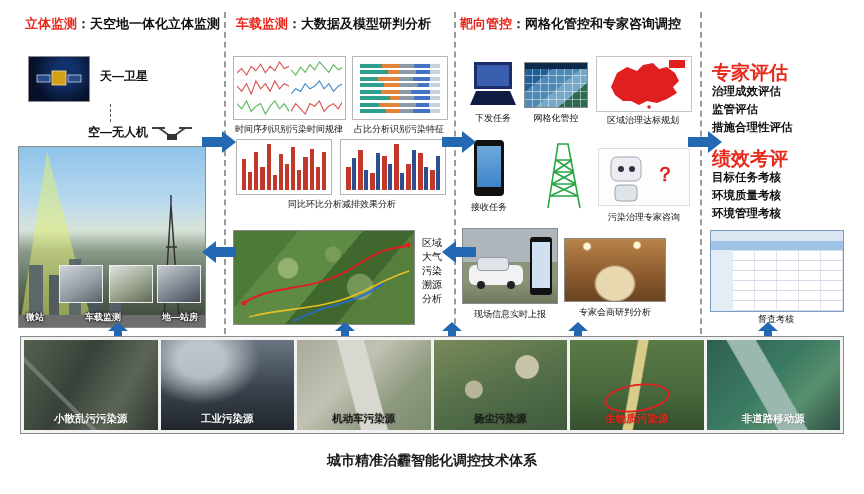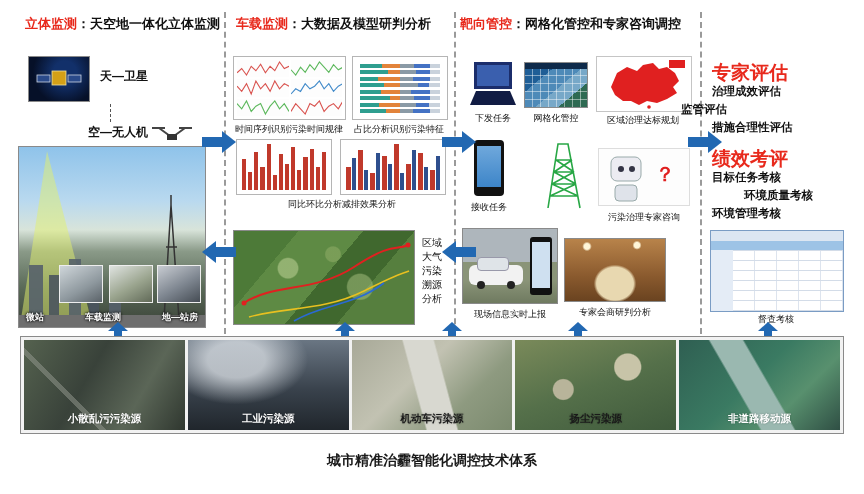--- a/index.html
+++ b/index.html
@@ -379,25 +379,25 @@
       <div class="abs" style="left:2px;right:2px;top:5px;bottom:7px;background:#cfe0f0;"></div>
     </div>
   </div>
   <div class="abs cap" style="left:458px;top:308px;width:104px;">现场信息实时上报</div>
 
   <div class="abs img meeting" style="left:564px;top:238px;width:102px;height:64px;"></div>
   <div class="abs cap" style="left:562px;top:306px;width:106px;">专家会商研判分析</div>
 
   <div class="abs eval-title" style="left:712px;top:60px;">专家评估</div>
   <div class="abs eval-item" style="left:712px;top:84px;">治理成效评估</div>
-  <div class="abs eval-item" style="left:681px;top:102px;font-family:Liberation Mono, monospace;">监管评估</div>
+  <div class="abs eval-item" style="left:712px;top:102px;font-family:Liberation Mono, monospace;">监管评估</div>
   <div class="abs eval-item" style="left:712px;top:120px;">措施合理性评估</div>
   <div class="abs eval-title" style="left:712px;top:146px;">绩效考评</div>
   <div class="abs eval-item" style="left:712px;top:170px;">目标任务考核</div>
-  <div class="abs eval-item" style="left:744px;top:188px;">环境质量考核</div>
+  <div class="abs eval-item" style="left:712px;top:188px;">环境质量考核</div>
   <div class="abs eval-item" style="left:712px;top:206px;">环境管理考核</div>
   <div class="abs sheet" style="left:710px;top:230px;width:132px;height:80px;"></div>
   <div class="abs cap" style="left:710px;top:313px;width:132px;">督查考核</div>
 
   <div class="abs arrow-r" style="left:202px;top:131px;">
       <span class="sh"></span>
       <span class="hd"></span>
     </div>
   <div class="abs arrow-r" style="left:442px;top:131px;">
       <span class="sh"></span>
@@ -447,20 +447,24 @@
     </div>
     <div class="srcCell c2">
       <span class="lbl" style="color: rgb(255, 255, 255);">工业污染源</span>
     </div>
     <div class="srcCell c3">
       <span class="lbl" style="color: rgb(26, 26, 26);">机动车污染源</span>
     </div>
     <div class="srcCell c4">
       <span class="lbl" style="color: rgb(26, 26, 26);">扬尘污染源</span>
     </div>
+    <div class="srcCell c5">
+      <span class="redEllipse"></span>
+      <span class="lbl" style="color: rgb(232, 41, 28);">生物质污染源</span>
+    </div>
     <div class="srcCell c6">
       <span class="lbl" style="color: rgb(255, 255, 255);">非道路移动源</span>
     </div>
   </div>
 
   <div class="abs footer" style="left:0;top:452px;width:864px;">城市精准治霾智能化调控技术体系</div>
 
 </div>
 
 </body></html>

